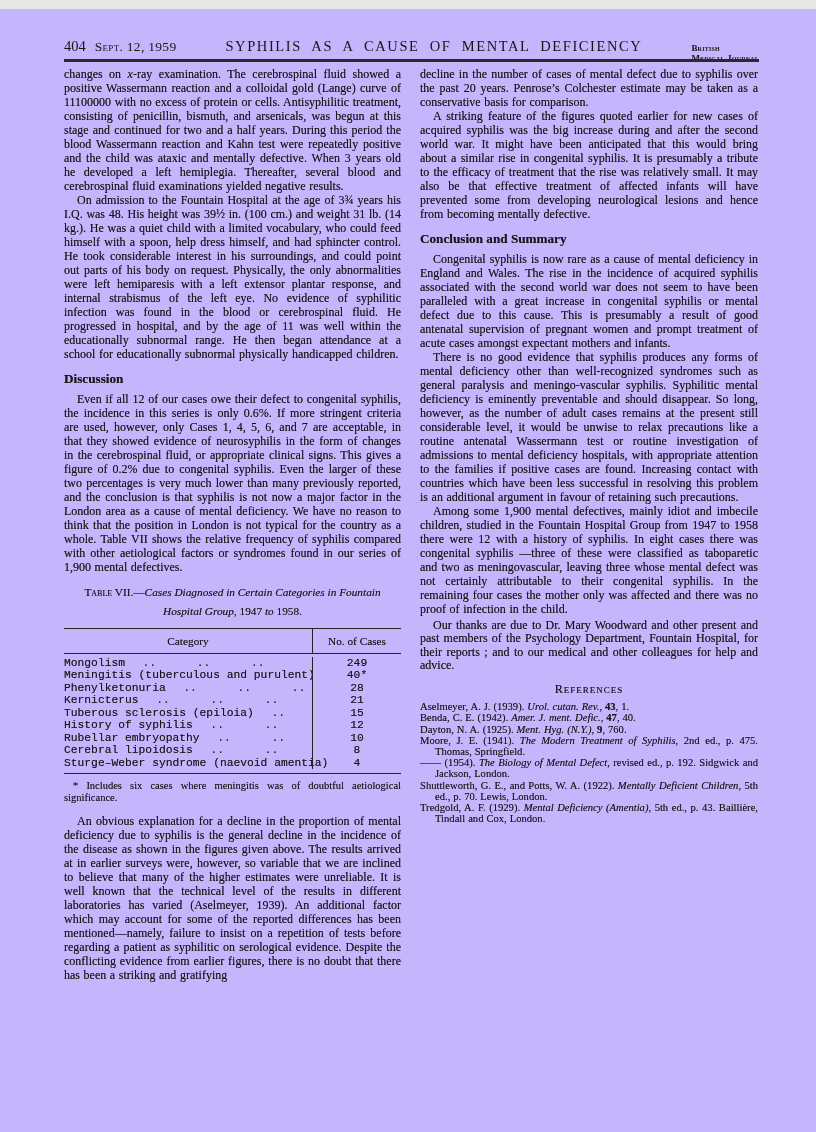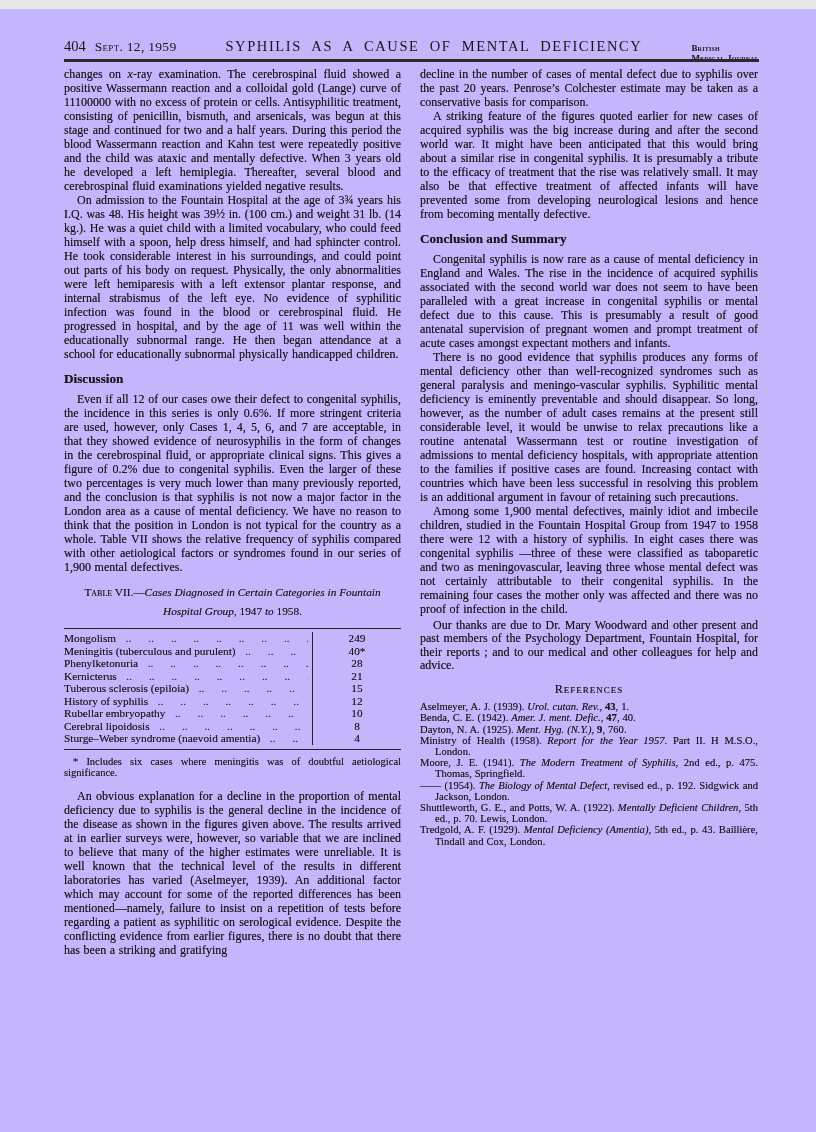--- a/index.html
+++ b/index.html
@@ -58,21 +58,21 @@
   }
   .sc{font-variant:small-caps;}
   .ttable{
     border-top:1.4px solid #222;border-bottom:1.4px solid #222;
     font-size:11.3px;line-height:12.5px;
     text-shadow:0 0 .3px rgba(20,20,20,.5);
   }
   .thead{display:flex;border-bottom:1.4px solid #222;}
   .thcat{flex:1;text-align:center;padding:6px 0 5px;}
   .thnum{width:88px;flex:none;border-left:1.3px solid #222;text-align:center;padding:6px 0 5px;}
-  .tbody{padding:3px 0 4px;}
+  .tbody{padding:3px 0 4px;font-family:Liberation Mono, monospace;}
   .trow{display:flex;}
   .tcat{flex:1;display:flex;min-width:0;}
   .cname{white-space:nowrap;}
   .leader{flex:1;overflow:hidden;white-space:pre;margin:0 4px;color:#2a2a2a;}
   .leader::before{content:"  ..      ..      ..      ..      ..      ..      ..      ..      ..      ..";}
   .tnum{width:88px;flex:none;border-left:1.3px solid #222;text-align:center;}
   .tfoot{
     font-size:10.5px;line-height:11.8px;margin:6px 0 10px;
     text-indent:9px;text-align:justify;
     text-shadow:0 0 .3px rgba(20,20,20,.5);
@@ -113,20 +113,24 @@
     <p class="noindent">changes on <i>x</i>-ray examination.  The cerebrospinal fluid showed a positive Wassermann reaction and a colloidal gold (Lange) curve of 11100000 with no excess of protein or cells.  Antisyphilitic treatment, consisting of penicillin, bismuth, and arsenicals, was begun at this stage and continued for two and a half years.  During this period the blood Wassermann reaction and Kahn test were repeatedly positive and the child was ataxic and mentally defective.  When 3 years old he developed a left hemiplegia.  Thereafter, several blood and cerebrospinal fluid examinations yielded negative results.</p>
     <p>On admission to the Fountain Hospital at the age of 3¾ years his I.Q. was 48.  His height was 39½ in. (100 cm.) and weight 31 lb. (14 kg.).  He was a quiet child with a limited vocabulary, who could feed himself with a spoon, help dress himself, and had sphincter control.  He took considerable interest in his surroundings, and could point out parts of his body on request.  Physically, the only abnormalities were left hemiparesis with a left extensor plantar response, and internal strabismus of the left eye.  No evidence of syphilitic infection was found in the blood or cerebrospinal fluid.  He progressed in hospital, and by the age of 11 was well within the educationally subnormal range.  He then began attendance at a school for educationally subnormal physically handicapped children.</p>
     <h3 class="sect">Discussion</h3>
     <p>Even if all 12 of our cases owe their defect to congenital syphilis, the incidence in this series is only 0.6%.  If more stringent criteria are used, however, only Cases 1, 4, 5, 6, and 7 are acceptable, in that they showed evidence of neurosyphilis in the form of changes in the cerebrospinal fluid, or appropriate clinical signs.  This gives a figure of 0.2% due to congenital syphilis.  Even the larger of these two percentages is very much lower than many previously reported, and the conclusion is that syphilis is not now a major factor in the London area as a cause of mental deficiency.  We have no reason to think that the position in London is not typical for the country as a whole.  Table VII shows the relative frequency of syphilis compared with other aetiological factors or syndromes found in our series of 1,900 mental defectives.</p>
 
     <div class="tablewrap">
       <div class="tcaption">
         <span class="sc">Table VII.</span><span>—<i>Cases Diagnosed in Certain Categories in Fountain Hospital Group</i>, 1947 <i>to</i> 1958.</span>
       </div>
       <div class="ttable">
+        <div class="thead">
+          <div class="thcat">Category</div>
+          <div class="thnum">No. of Cases</div>
+        </div>
         <div class="tbody">
           <div class="trow">
             <div class="tcat">
                 <span class="cname">Mongolism</span>
                 <span class="leader"></span>
               </div>
             <div class="tnum">249</div>
           </div>
           <div class="trow">
             <div class="tcat">
@@ -198,21 +202,20 @@
     <h3 class="sect">Conclusion and Summary</h3>
     <p>Congenital syphilis is now rare as a cause of mental deficiency in England and Wales.  The rise in the incidence of acquired syphilis associated with the second world war does not seem to have been paralleled with a great increase in congenital syphilis or mental defect due to this cause.  This is presumably a result of good antenatal supervision of pregnant women and prompt treatment of acute cases amongst expectant mothers and infants.</p>
     <p>There is no good evidence that syphilis produces any forms of mental deficiency other than well-recognized syndromes such as general paralysis and meningo-vascular syphilis.  Syphilitic mental deficiency is eminently preventable and should disappear.  So long, however, as the number of adult cases remains at the present still considerable level, it would be unwise to relax precautions like a routine antenatal Wassermann test or routine investigation of admissions to mental deficiency hospitals, with appropriate attention to the families if positive cases are found.  Increasing contact with countries which have been less successful in resolving this problem is an additional argument in favour of retaining such precautions.</p>
     <p>Among some 1,900 mental defectives, mainly idiot and imbecile children, studied in the Fountain Hospital Group from 1947 to 1958 there were 12 with a history of syphilis.  In eight cases there was congenital syphilis —three of these were classified as taboparetic and two as meningovascular, leaving three whose mental defect was not certainly attributable to their congenital syphilis.  In the remaining four cases the mother only was affected and there was no proof of infection in the child.</p>
     <p class="ack">Our thanks are due to Dr. Mary Woodward and other present and past members of the Psychology Department, Fountain Hospital, for their reports ; and to our medical and other colleagues for help and advice.</p>
     <h4 class="refhead">References</h4>
     <div class="refs">
       <p>Aselmeyer, A. J. (1939).  <i>Urol. cutan. Rev.</i>, <b>43</b>, 1.</p>
       <p>Benda, C. E. (1942).  <i>Amer. J. ment. Defic.</i>, <b>47</b>, 40.</p>
       <p>Dayton, N. A. (1925).  <i>Ment. Hyg. (N.Y.)</i>, <b>9</b>, 760.</p>
-      <p>Ministry of Health (1958).  <i>Report for the Year 1957</i>.  Part II. H M.S.O., London.</p>
       <p>Moore, J. E. (1941).  <i>The Modern Treatment of Syphilis</i>, 2nd ed., p. 475.  Thomas, Springfield.</p>
       <p>—— (1954).  <i>The Biology of Mental Defect</i>, revised ed., p. 192.  Sidgwick and Jackson, London.</p>
       <p>Shuttleworth, G. E., and Potts, W. A. (1922).  <i>Mentally Deficient Children</i>, 5th ed., p. 70.  Lewis, London.</p>
       <p>Tredgold, A. F. (1929).  <i>Mental Deficiency (Amentia)</i>, 5th ed., p. 43.  Baillière, Tindall and Cox, London.</p>
     </div>
   </section>
 
 </div>
 
 </body></html>

